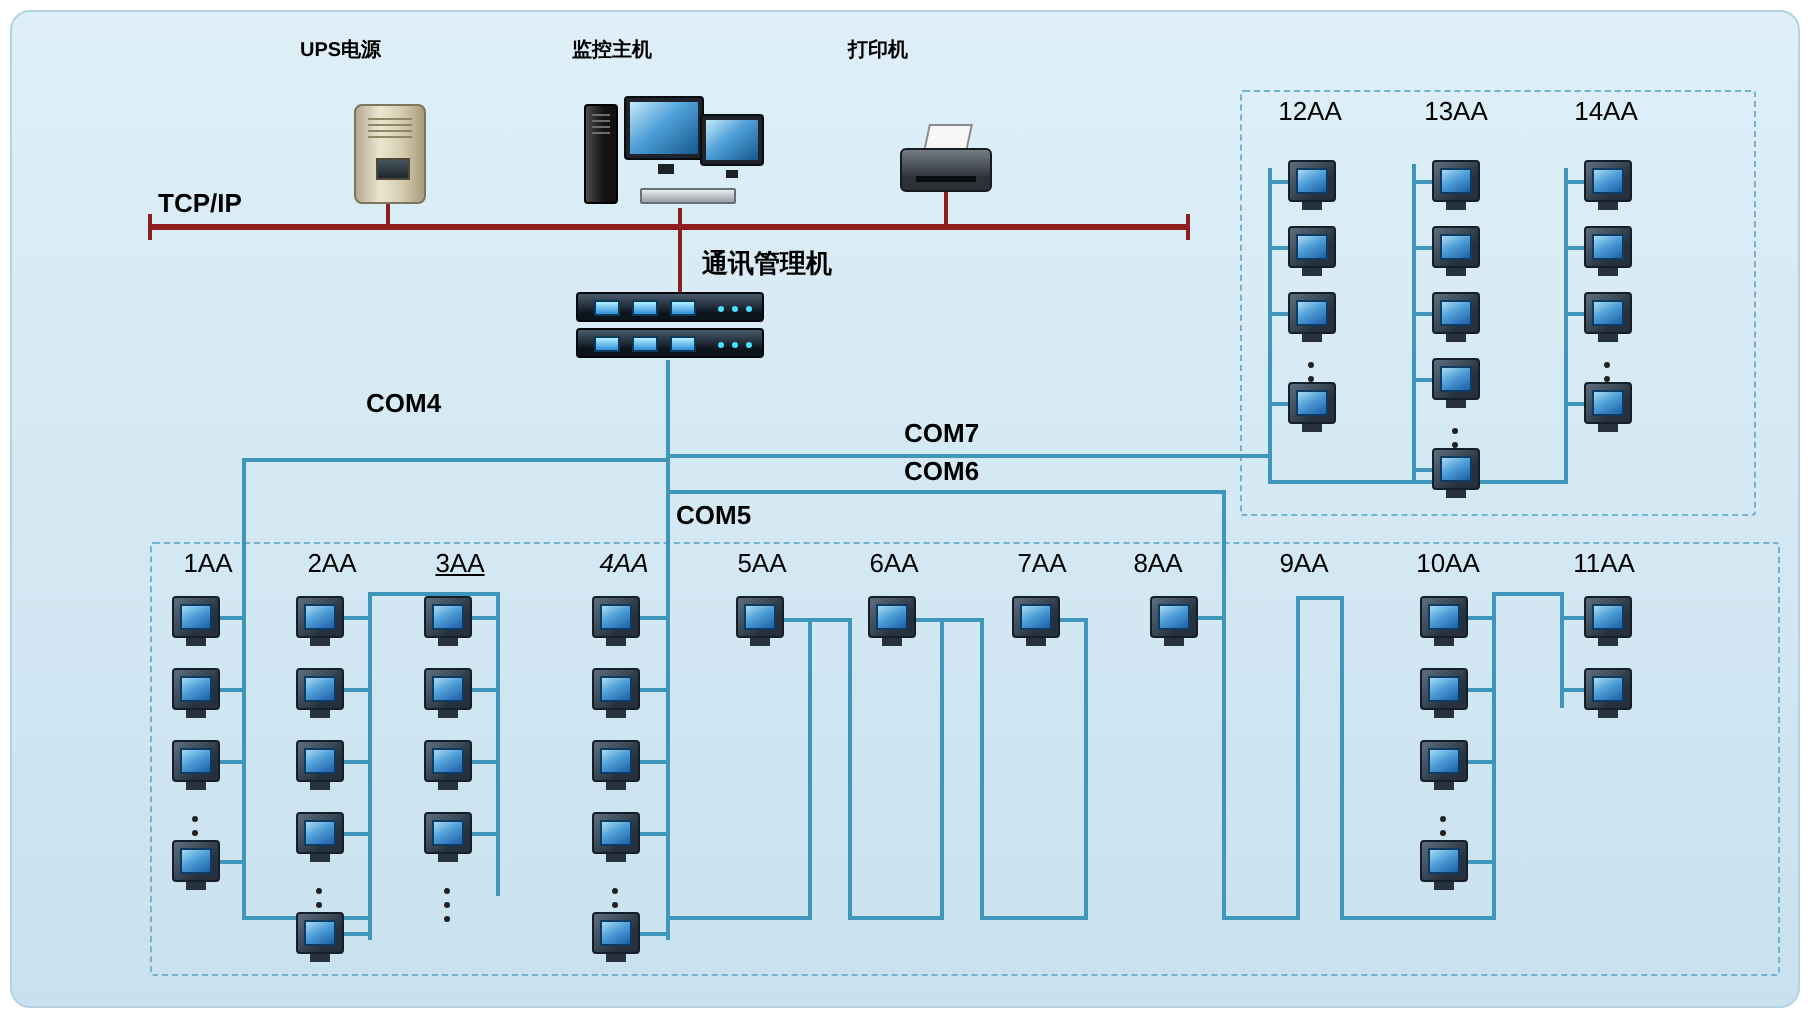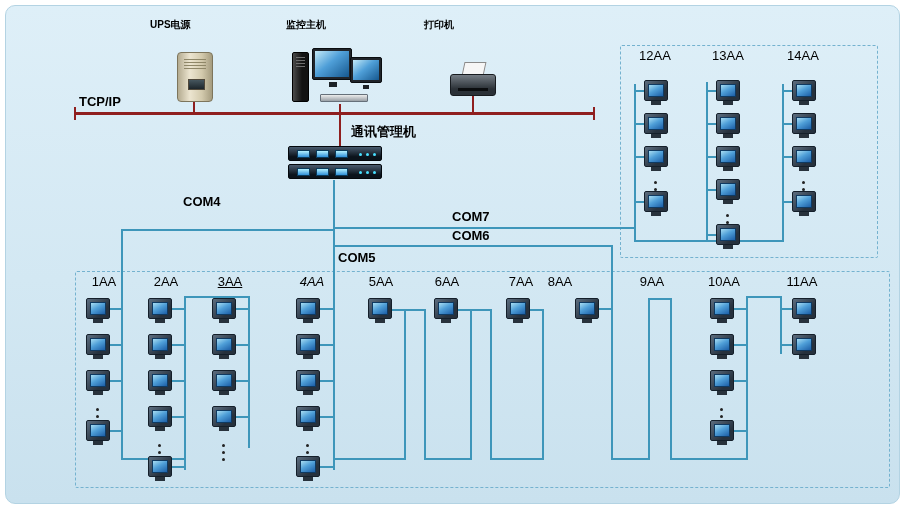--- a/index.html
+++ b/index.html
@@ -322,21 +322,21 @@
         </div>
         <div class="meter-stand"></div>
       </div>
       <div class="col-label" style="left: 495px; top: 274px;">7AA</div>
       <div class="meter" style="left: 506px; top: 298px;">
         <div class="meter-body">
           <div class="meter-screen"></div>
         </div>
         <div class="meter-stand"></div>
       </div>
-      <div class="col-label" style="left: 534px; top: 274px;">8AA</div>
+      <div class="col-label" style="left: 553px; top: 274px;">8AA</div>
       <div class="meter" style="left: 575px; top: 298px;">
         <div class="meter-body">
           <div class="meter-screen"></div>
         </div>
         <div class="meter-stand"></div>
       </div>
       <div class="wire" style="left: 599px; top: 308px; width: 12px; height: 2px; background: rgb(62, 150, 186);"></div>
       <div class="col-label" style="left: 626px; top: 274px;">9AA</div>
       <div class="col-label" style="left: 698px; top: 274px;">10AA</div>
       <div class="meter" style="left: 710px; top: 298px;">

